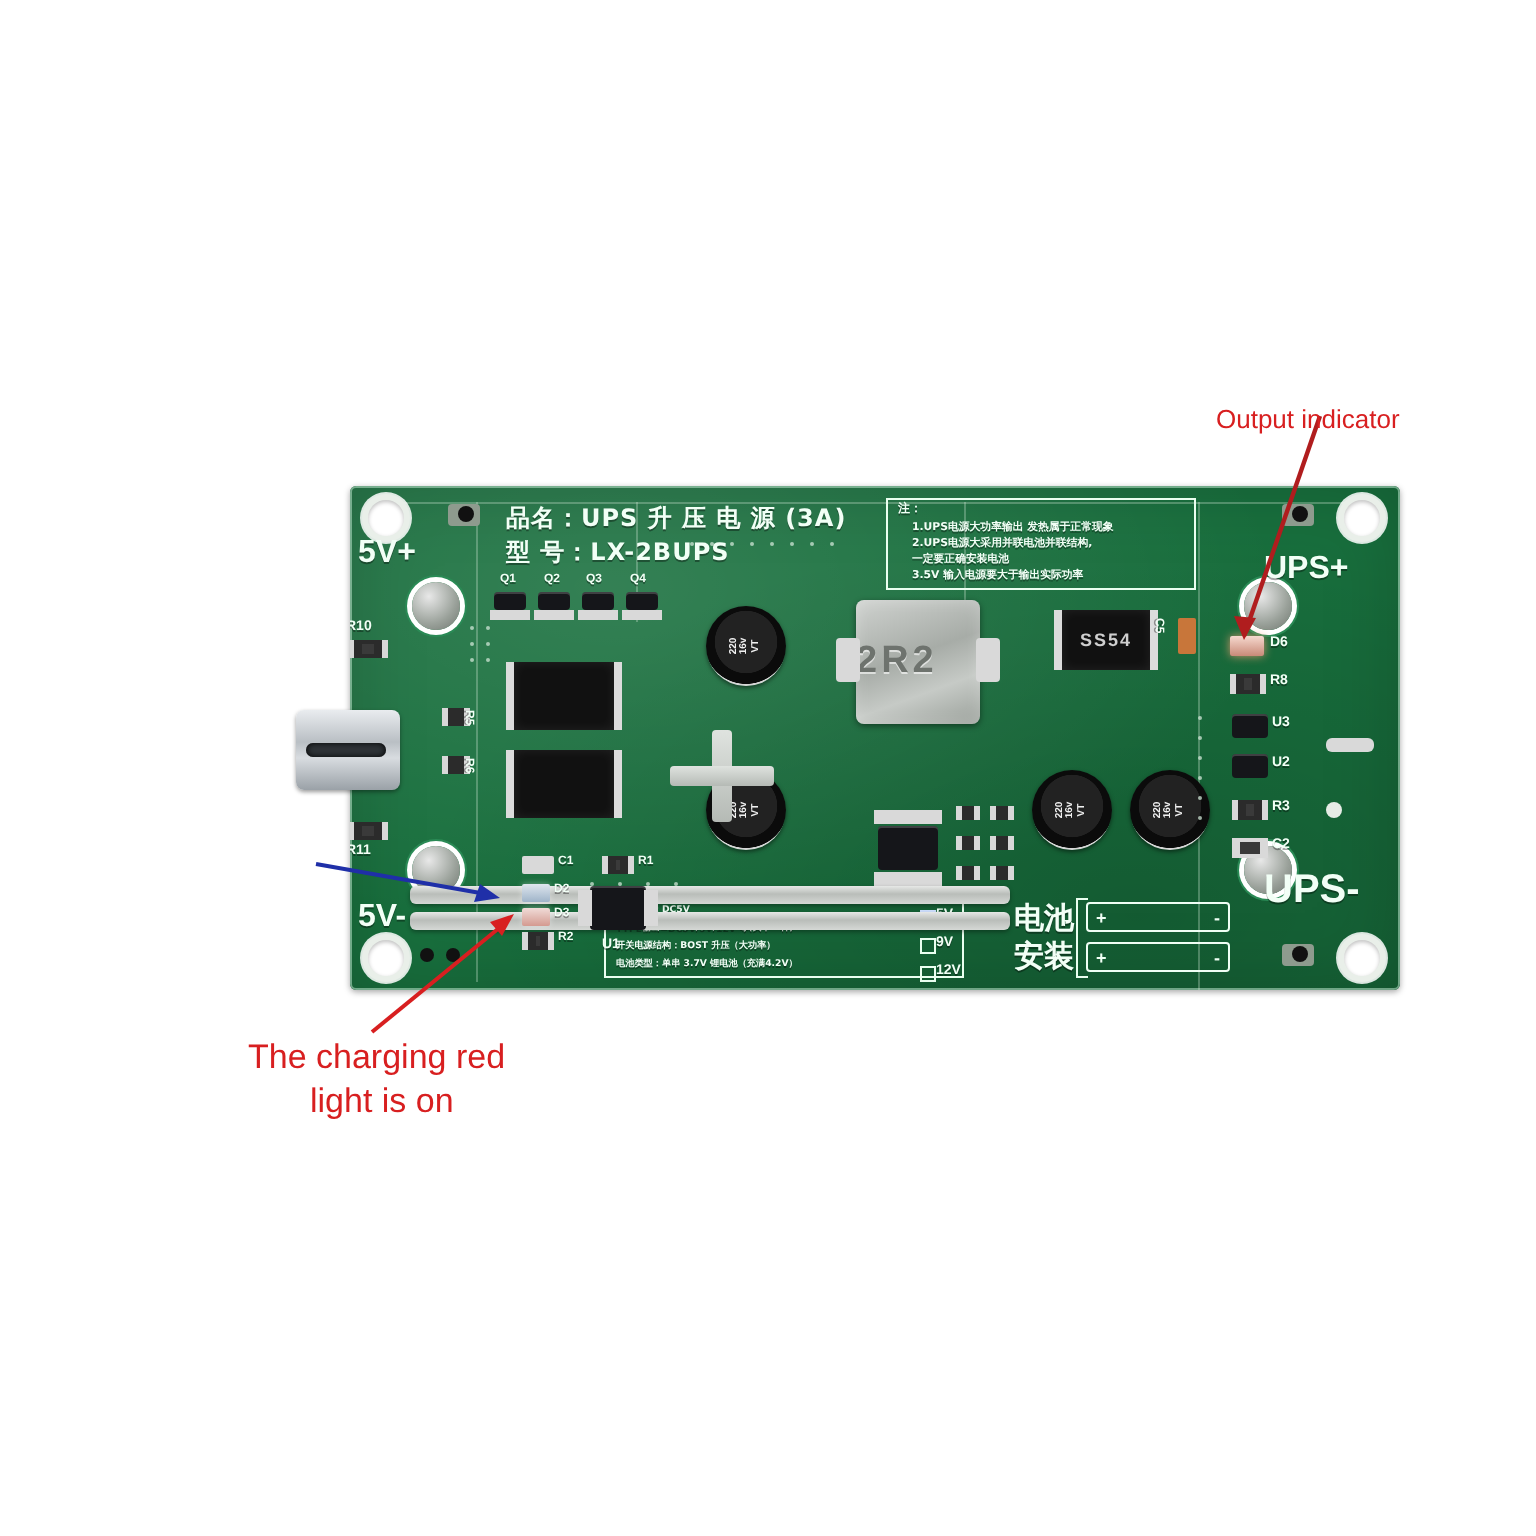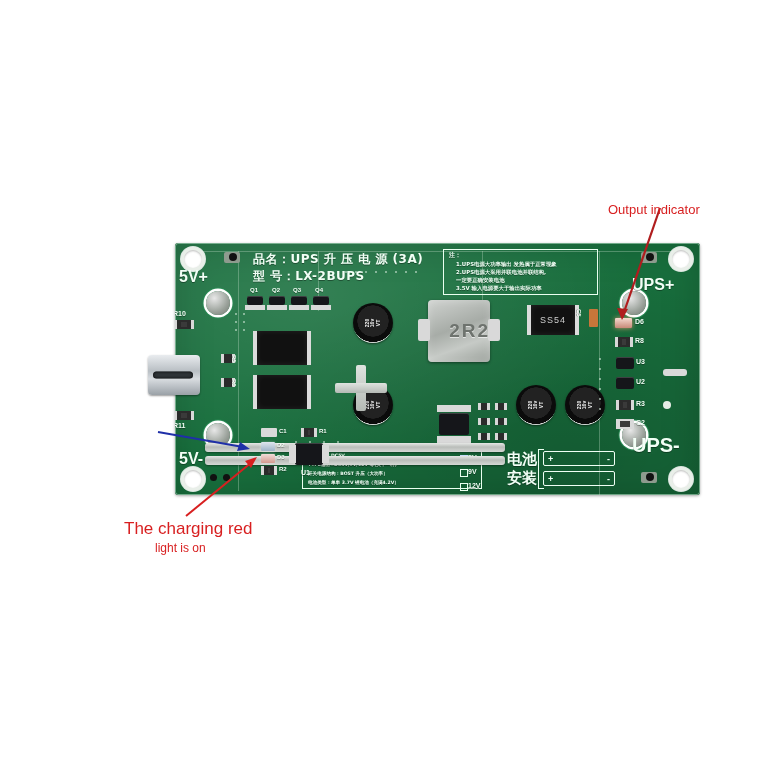--- a/index.html
+++ b/index.html
@@ -50,21 +50,21 @@
   .ecap{position:absolute;border-radius:50%;
      background:radial-gradient(circle at 50% 45%,#222 0 52%,#0b0b0b 53% 70%,#d6d6d6 71% 100%);
      box-shadow:0 1px 2px rgba(0,0,0,.5);}
   .ecap .ctxt{position:absolute;left:50%;top:50%;transform:translate(-50%,-50%) rotate(-90deg);
      color:#f0f0f0;font-size:5px;font-weight:bold;line-height:1.05;text-align:center;white-space:nowrap;}
 
   
   .inductor{position:absolute;border-radius:4px;
      background:linear-gradient(160deg,#cfd2cf,#a7aca7 45%,#c6cac6 70%,#9aa09a);
      box-shadow:0 1px 3px rgba(0,0,0,.45), inset 0 0 8px rgba(255,255,255,.25);
-     display:flex;align-items:center;justify-content:flex-end;}
+     display:flex;align-items:center;justify-content:flex-start;}
   .inductor span{color:#6e736e;font-size:19px;font-weight:bold;letter-spacing:2px;
      text-shadow:0 1px 0 rgba(255,255,255,.6);}
 
   
   .usbc{position:absolute;border-radius:4px;
      background:linear-gradient(180deg,#e9ecef,#b9bfc4 40%,#d8dce0 60%,#9aa1a7);
      box-shadow:0 1px 2px rgba(0,0,0,.4);}
   .usbc:after{content:"";position:absolute;left:5px;top:50%;transform:translateY(-50%);
      width:calc(100% - 12px);height:7px;border-radius:4px;background:#2f3438;
      box-shadow:inset 0 0 3px #000;}
@@ -231,21 +231,21 @@
     <div class="inductor" style="left:253px;top:57px;width:62px;height:62px;">
       <span>2R2</span>
     </div>
     <div class="part pad" style="left:243px;top:76px;width:12px;height:22px;border-radius:2px;"></div>
     <div class="part pad" style="left:313px;top:76px;width:12px;height:22px;border-radius:2px;"></div>
 
     <div class="cross" style="left:181px;top:122px;width:10px;height:46px;"></div>
     <div class="cross" style="left:160px;top:140px;width:52px;height:10px;"></div>
 
     <div class="part diode-blk" style="left:352px;top:62px;width:52px;height:30px;display:flex;align-items:center;justify-content:center;">
-      <span style="color:#cfcfcf;font-size:9px;font-weight:normal;letter-spacing:1px;">SS54</span>
+      <span style="color:#cfcfcf;font-size:9px;font-weight:bold;letter-spacing:1px;">SS54</span>
     </div>
     <div class="part cap-tant" style="left:414px;top:66px;width:9px;height:18px;"></div>
     <div class="silk" style="left:407px;top:66px;font-size:6px;transform:rotate(90deg);transform-origin:left top;">C5</div>
 
     <div class="part ic" style="left:264px;top:170px;width:30px;height:22px;"></div>
     <div class="part pad" style="left:262px;top:162px;width:34px;height:7px;"></div>
     <div class="part pad" style="left:262px;top:193px;width:34px;height:7px;"></div>
 
     <div class="part res" style="left:303px;top:160px;width:12px;height:7px;"></div>
     <div class="part res" style="left:320px;top:160px;width:12px;height:7px;"></div>
@@ -335,15 +335,15 @@
     <polygon points="250,449 237,451 240,442" fill="#1f2fa8"></polygon>
 
     <path d="M186 516 L252 462" stroke="#d81f20" stroke-width="2" fill="none"></path>
     <polygon points="257,457 245,461 251,468" fill="#d81f20"></polygon>
   </svg>
 
   <div class="anno red" style="left:608px;top:186px;font-size:13px;margin-top:16px;">Output indicator</div>
 
 
   <div class="anno red" style="left:124px;top:519px;font-size:17px;">The charging red</div>
-  <div class="anno red" style="left:155px;top:541px;font-size:12px;">light is on</div>
+  <div class="anno red" style="left:155px;top:541px;font-size:17px;">light is on</div>
 
 </div>
 
 </body></html>

